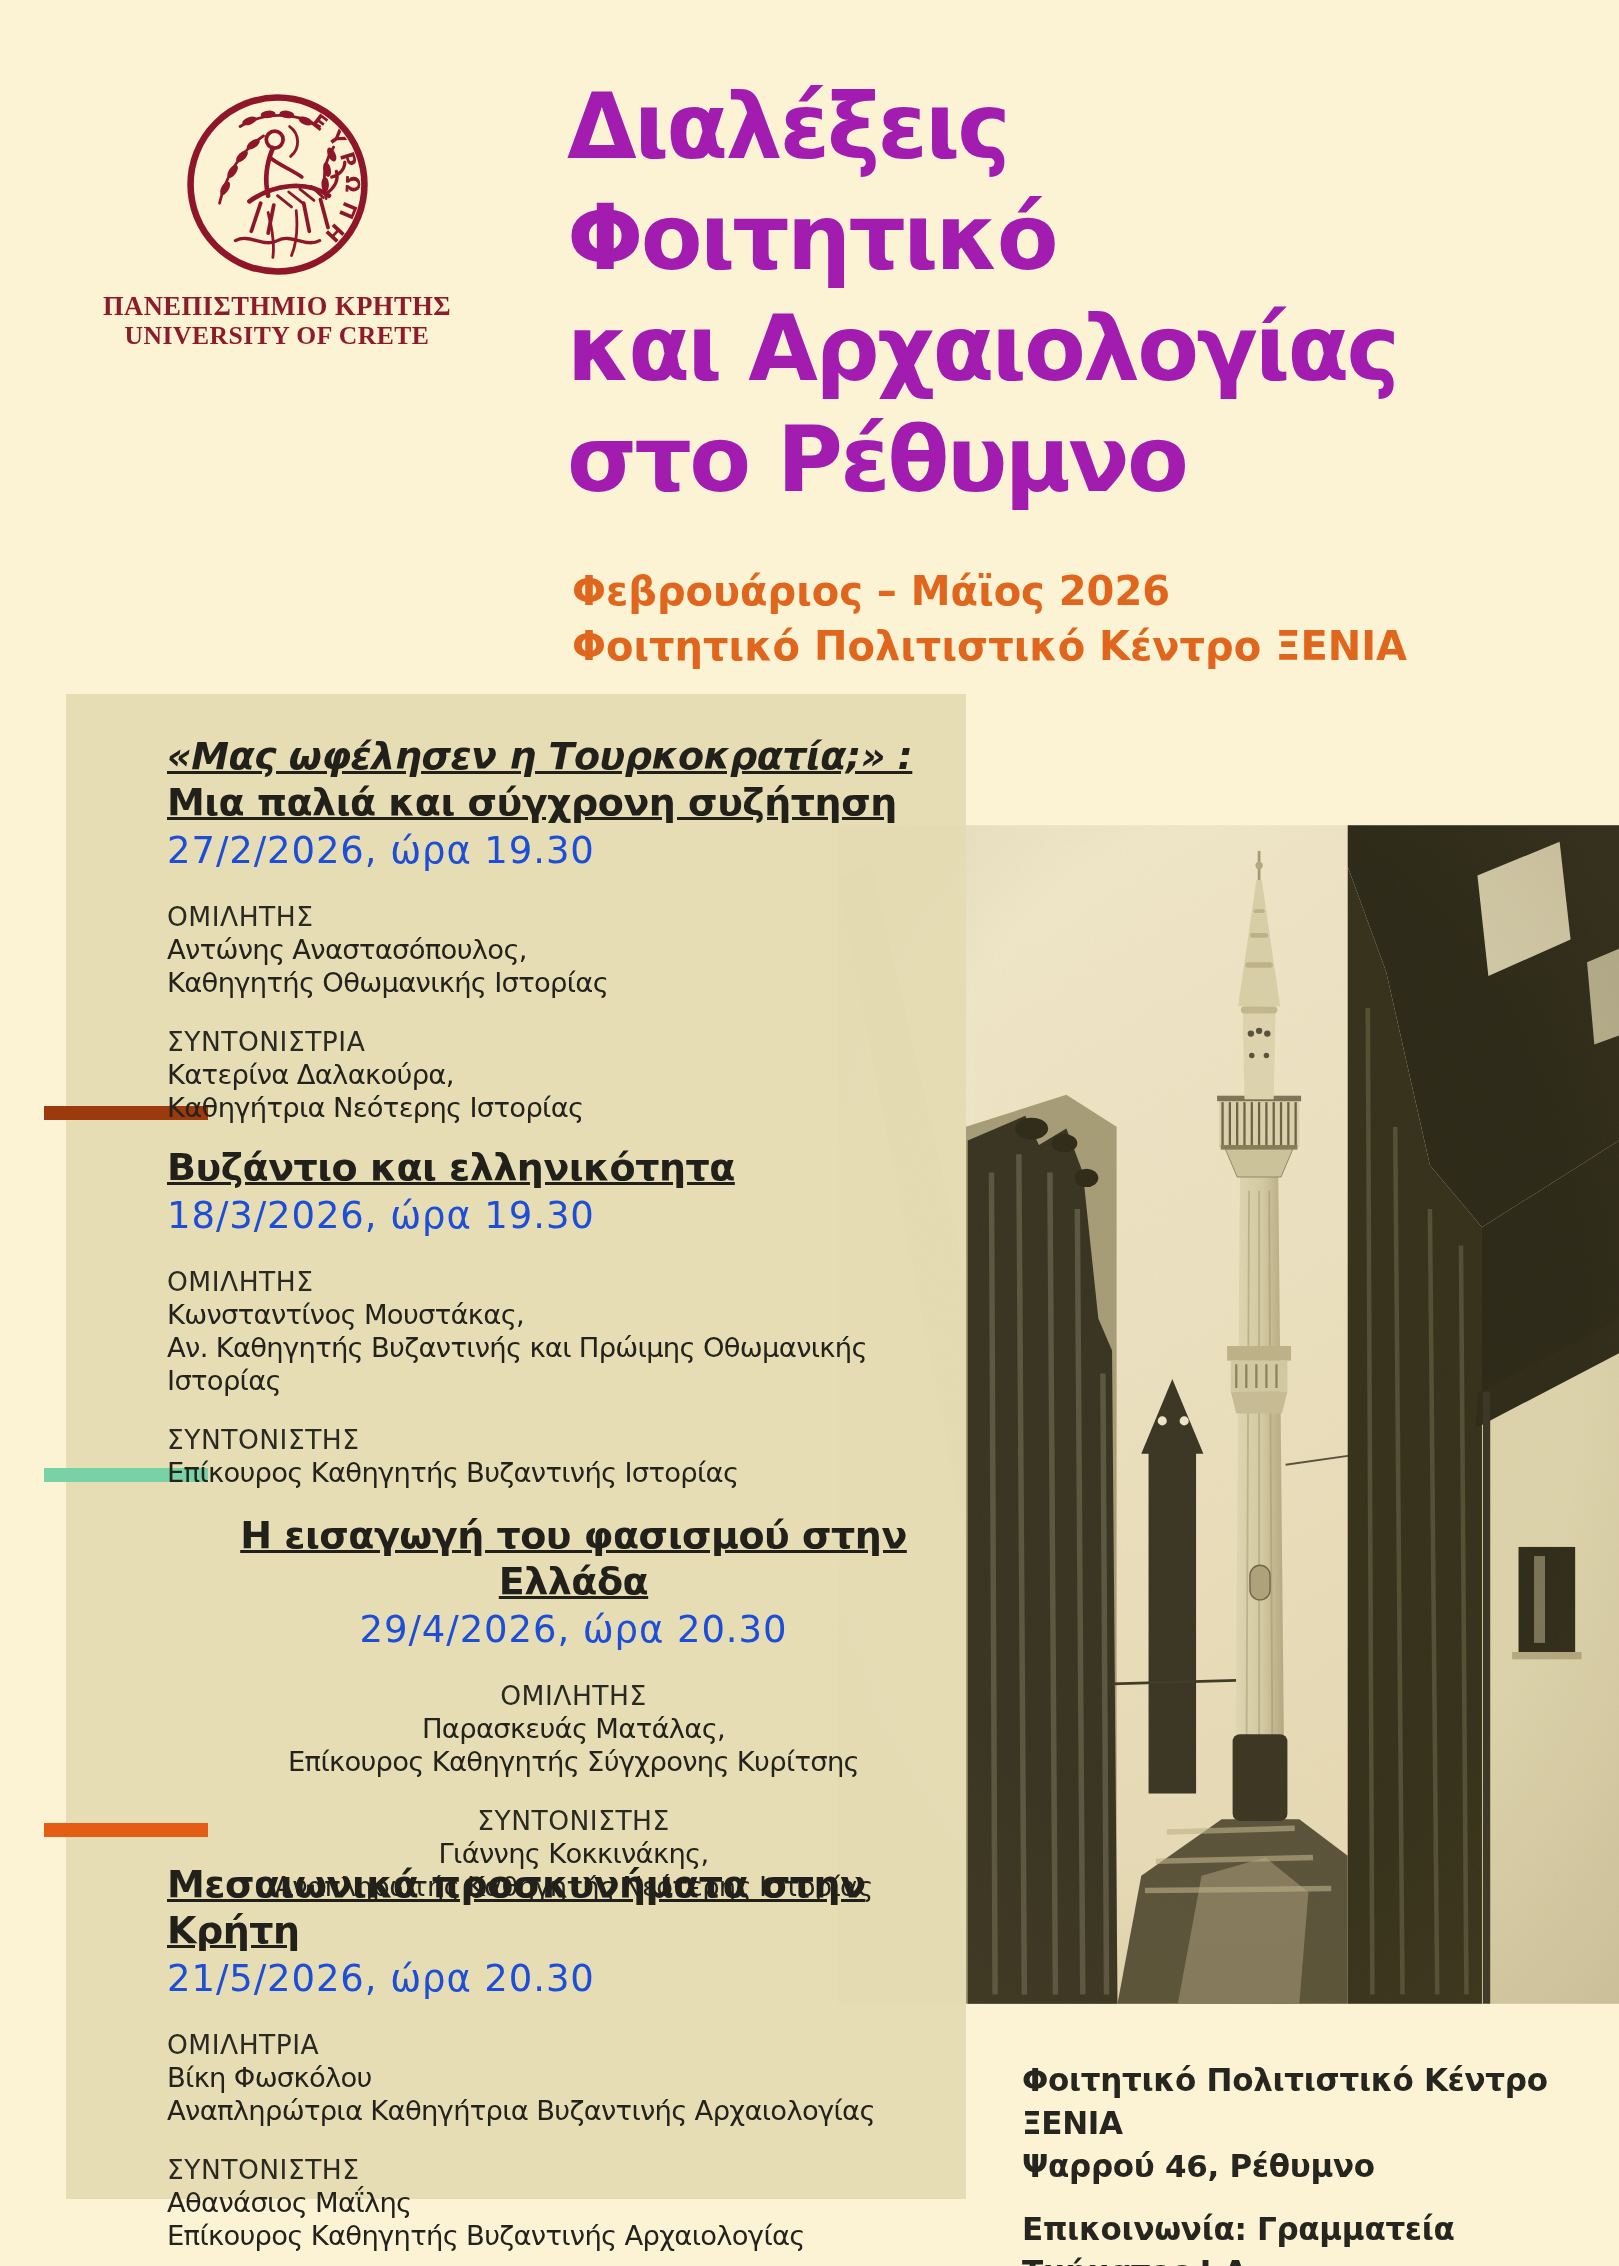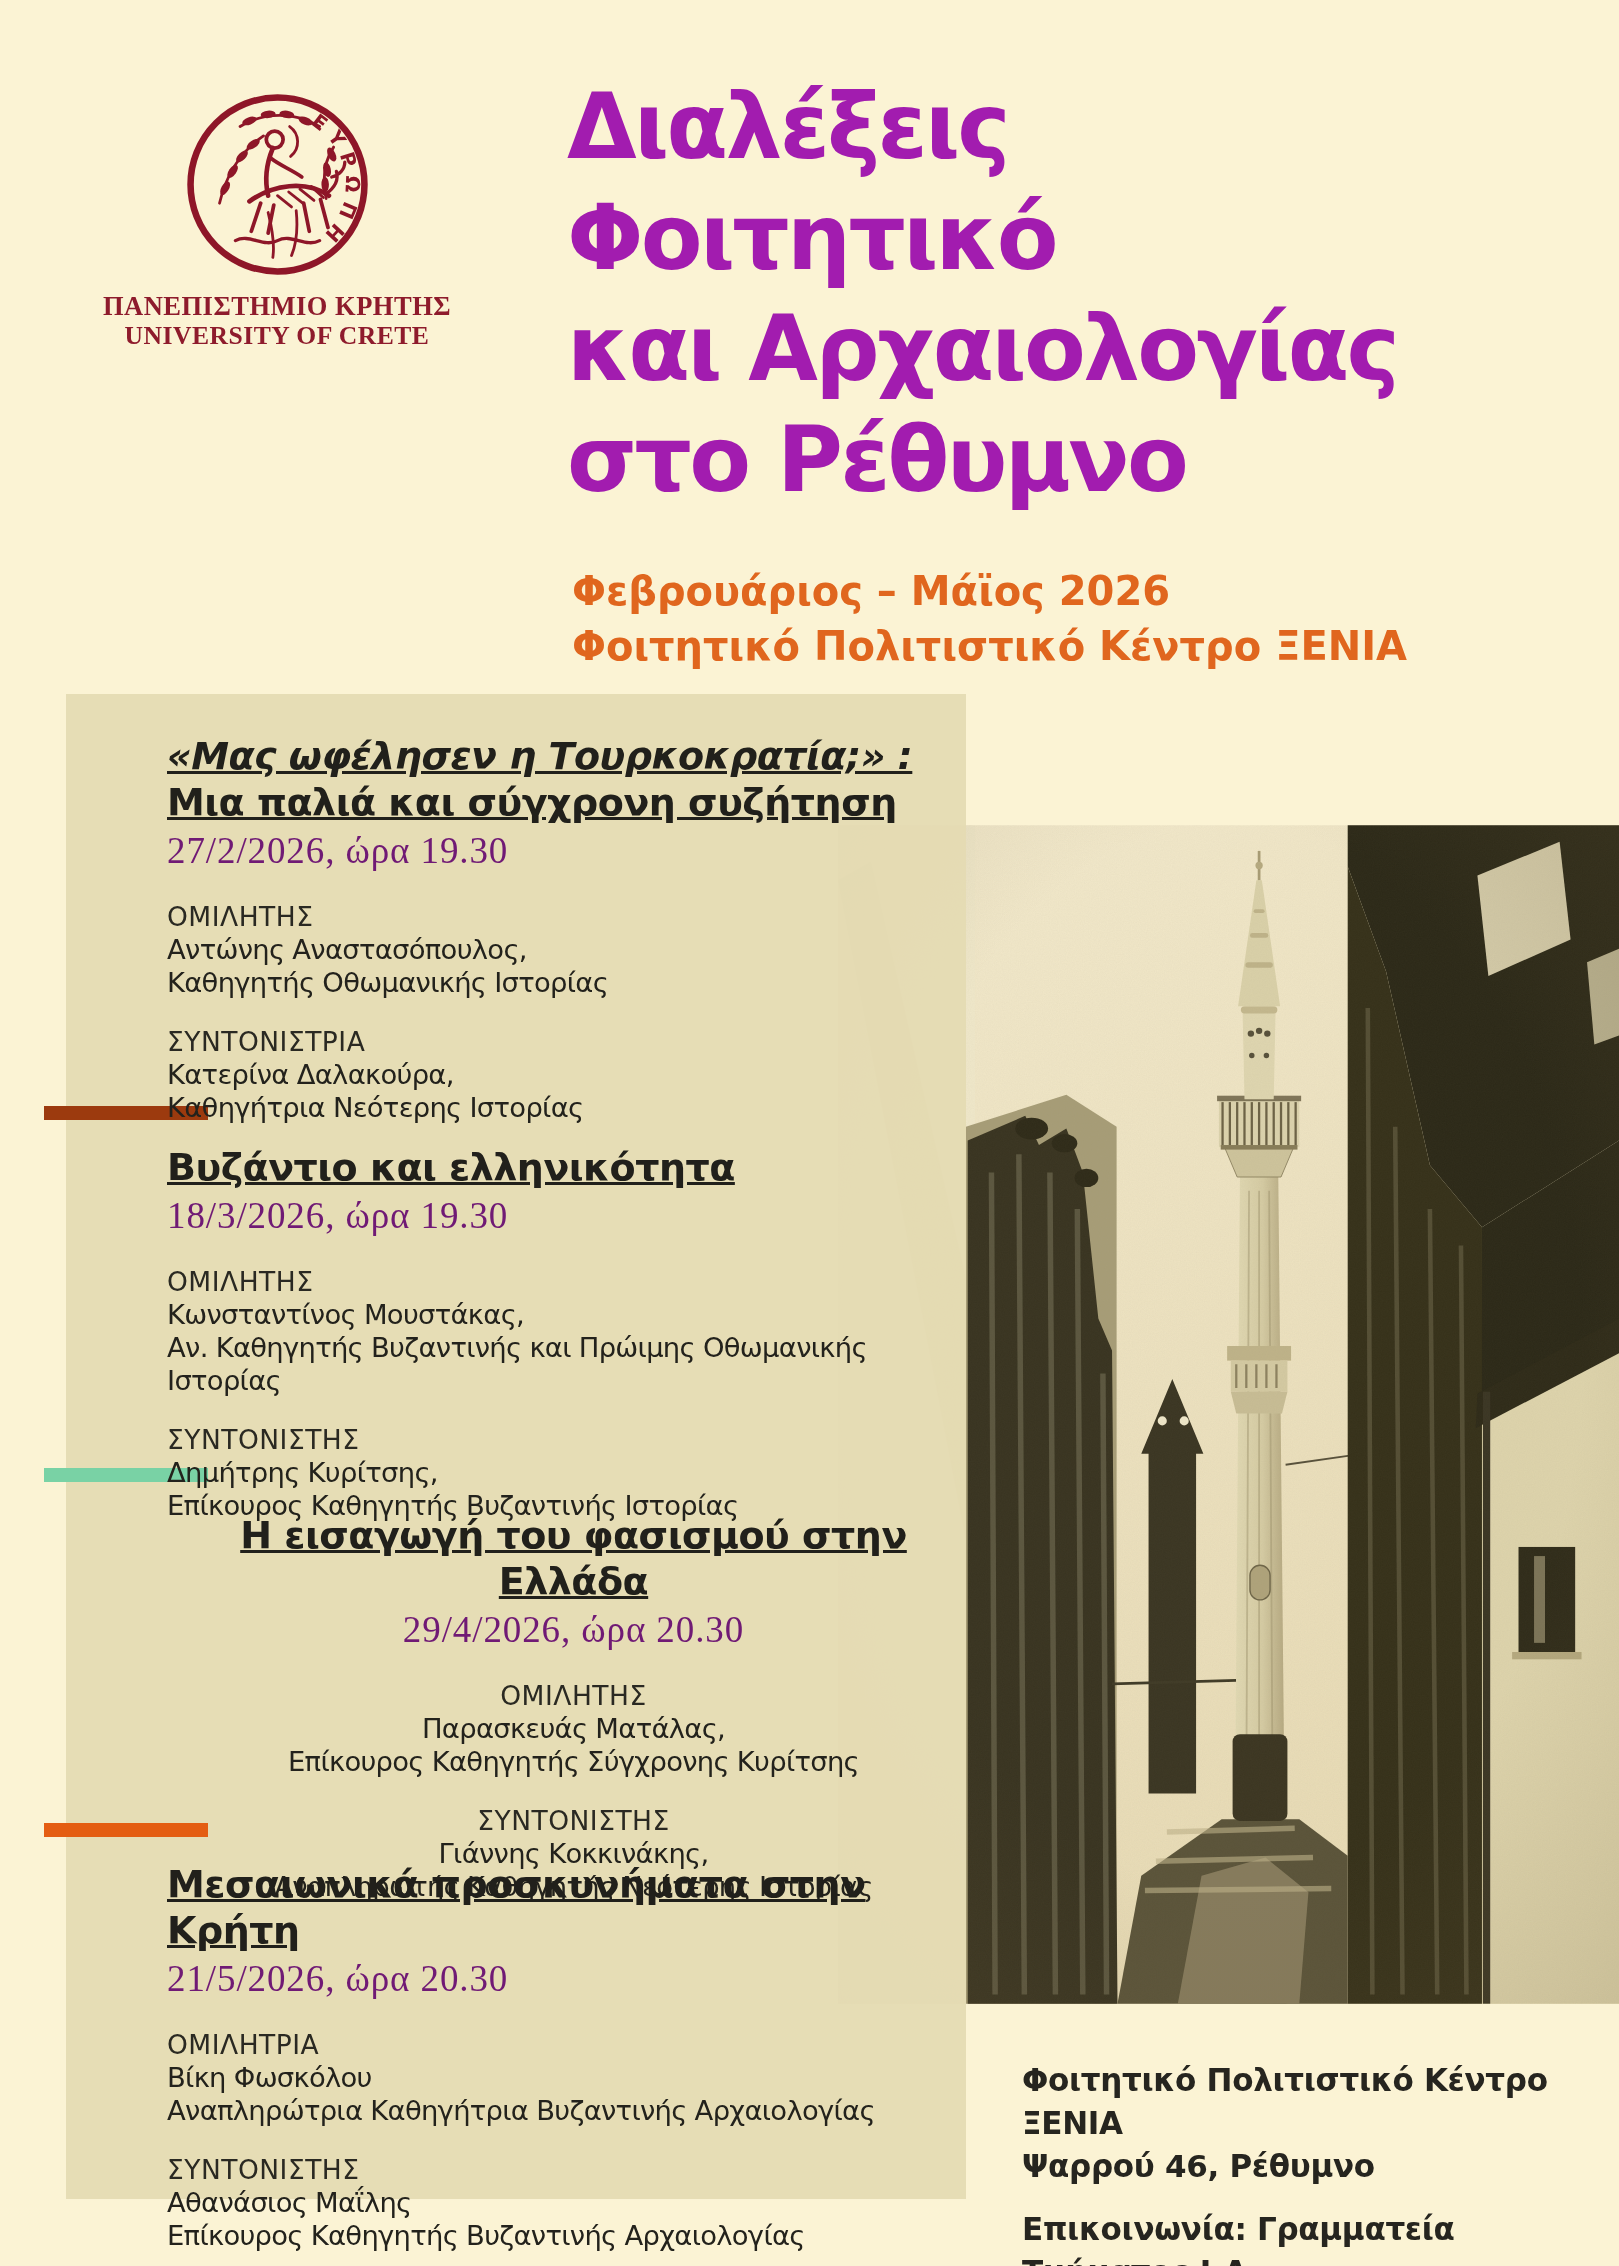--- a/index.html
+++ b/index.html
@@ -27,21 +27,21 @@
     background:rgba(228,219,179,0.94);z-index:2;}
 
   .divider{position:absolute;left:44px;width:164px;height:13.7px;z-index:3;}
   .d1{top:1106px;} .d2{top:1468px;} .d3{top:1823px;}
 
   
   .lec{position:absolute;left:167px;width:813px;z-index:4;color:#21201B;}
   .lec-b1{top:733px;} .lec-b2{top:1144px;} .lec-b3{top:1512px;text-align:center;} .lec-b4{top:1861px;}
   .lec-title{font-weight:bold;font-size:38px;line-height:46px;letter-spacing:-0.5px;text-decoration:underline;}
   .lec-title.italic{font-style:italic;}
-  .lec-date{font-size:37px;line-height:46px;margin-top:2.7px;letter-spacing:0.9px;color:#701a75;font-family:Liberation Serif, serif;}
+  .lec-date{font-size:37px;line-height:46px;margin-top:2.7px;letter-spacing:0.9px;color:#1d4ed8;}
   .lec-label{font-size:26.5px;line-height:33px;margin-top:26px;letter-spacing:0.5px;color:#2A2922;}
   .lec-line{font-size:27.4px;line-height:33px;letter-spacing:-0.7px;color:#23221C;}
 
   
   .footer{position:absolute;left:1022px;top:2059px;z-index:4;color:#26251F;font-weight:bold;
     font-size:31px;line-height:43px;letter-spacing:-0.3px;}
   .footer .gap{margin-top:20px;}
 </style>
 </head>
 <body>
@@ -259,21 +259,20 @@
     <div class="lec-line">Καθηγήτρια Νεότερης Ιστορίας</div>
   </div>
 
   <div class="lec lec-b2">
     <div class="lec-title">Βυζάντιο και ελληνικότητα</div>
     <div class="lec-date">18/3/2026, ώρα 19.30</div>
     <div class="lec-label">ΟΜΙΛΗΤΗΣ</div>
     <div class="lec-line">Κωνσταντίνος Μουστάκας,</div>
     <div class="lec-line">Αν. Καθηγητής Βυζαντινής και Πρώιμης Οθωμανικής Ιστορίας</div>
     <div class="lec-label">ΣΥΝΤΟΝΙΣΤΗΣ</div>
-    <div class="lec-line">Δημήτρης Κυρίτσης,</div>
     <div class="lec-line">Επίκουρος Καθηγητής Βυζαντινής Ιστορίας</div>
   </div>
 
   <div class="lec lec-b3">
     <div class="lec-title">Η εισαγωγή του φασισμού στην Ελλάδα</div>
     <div class="lec-date">29/4/2026, ώρα 20.30</div>
     <div class="lec-label">ΟΜΙΛΗΤΗΣ</div>
     <div class="lec-line">Παρασκευάς Ματάλας,</div>
     <div class="lec-line">Επίκουρος Καθηγητής Σύγχρονης Κυρίτσης</div>
     <div class="lec-label">ΣΥΝΤΟΝΙΣΤΗΣ</div>

